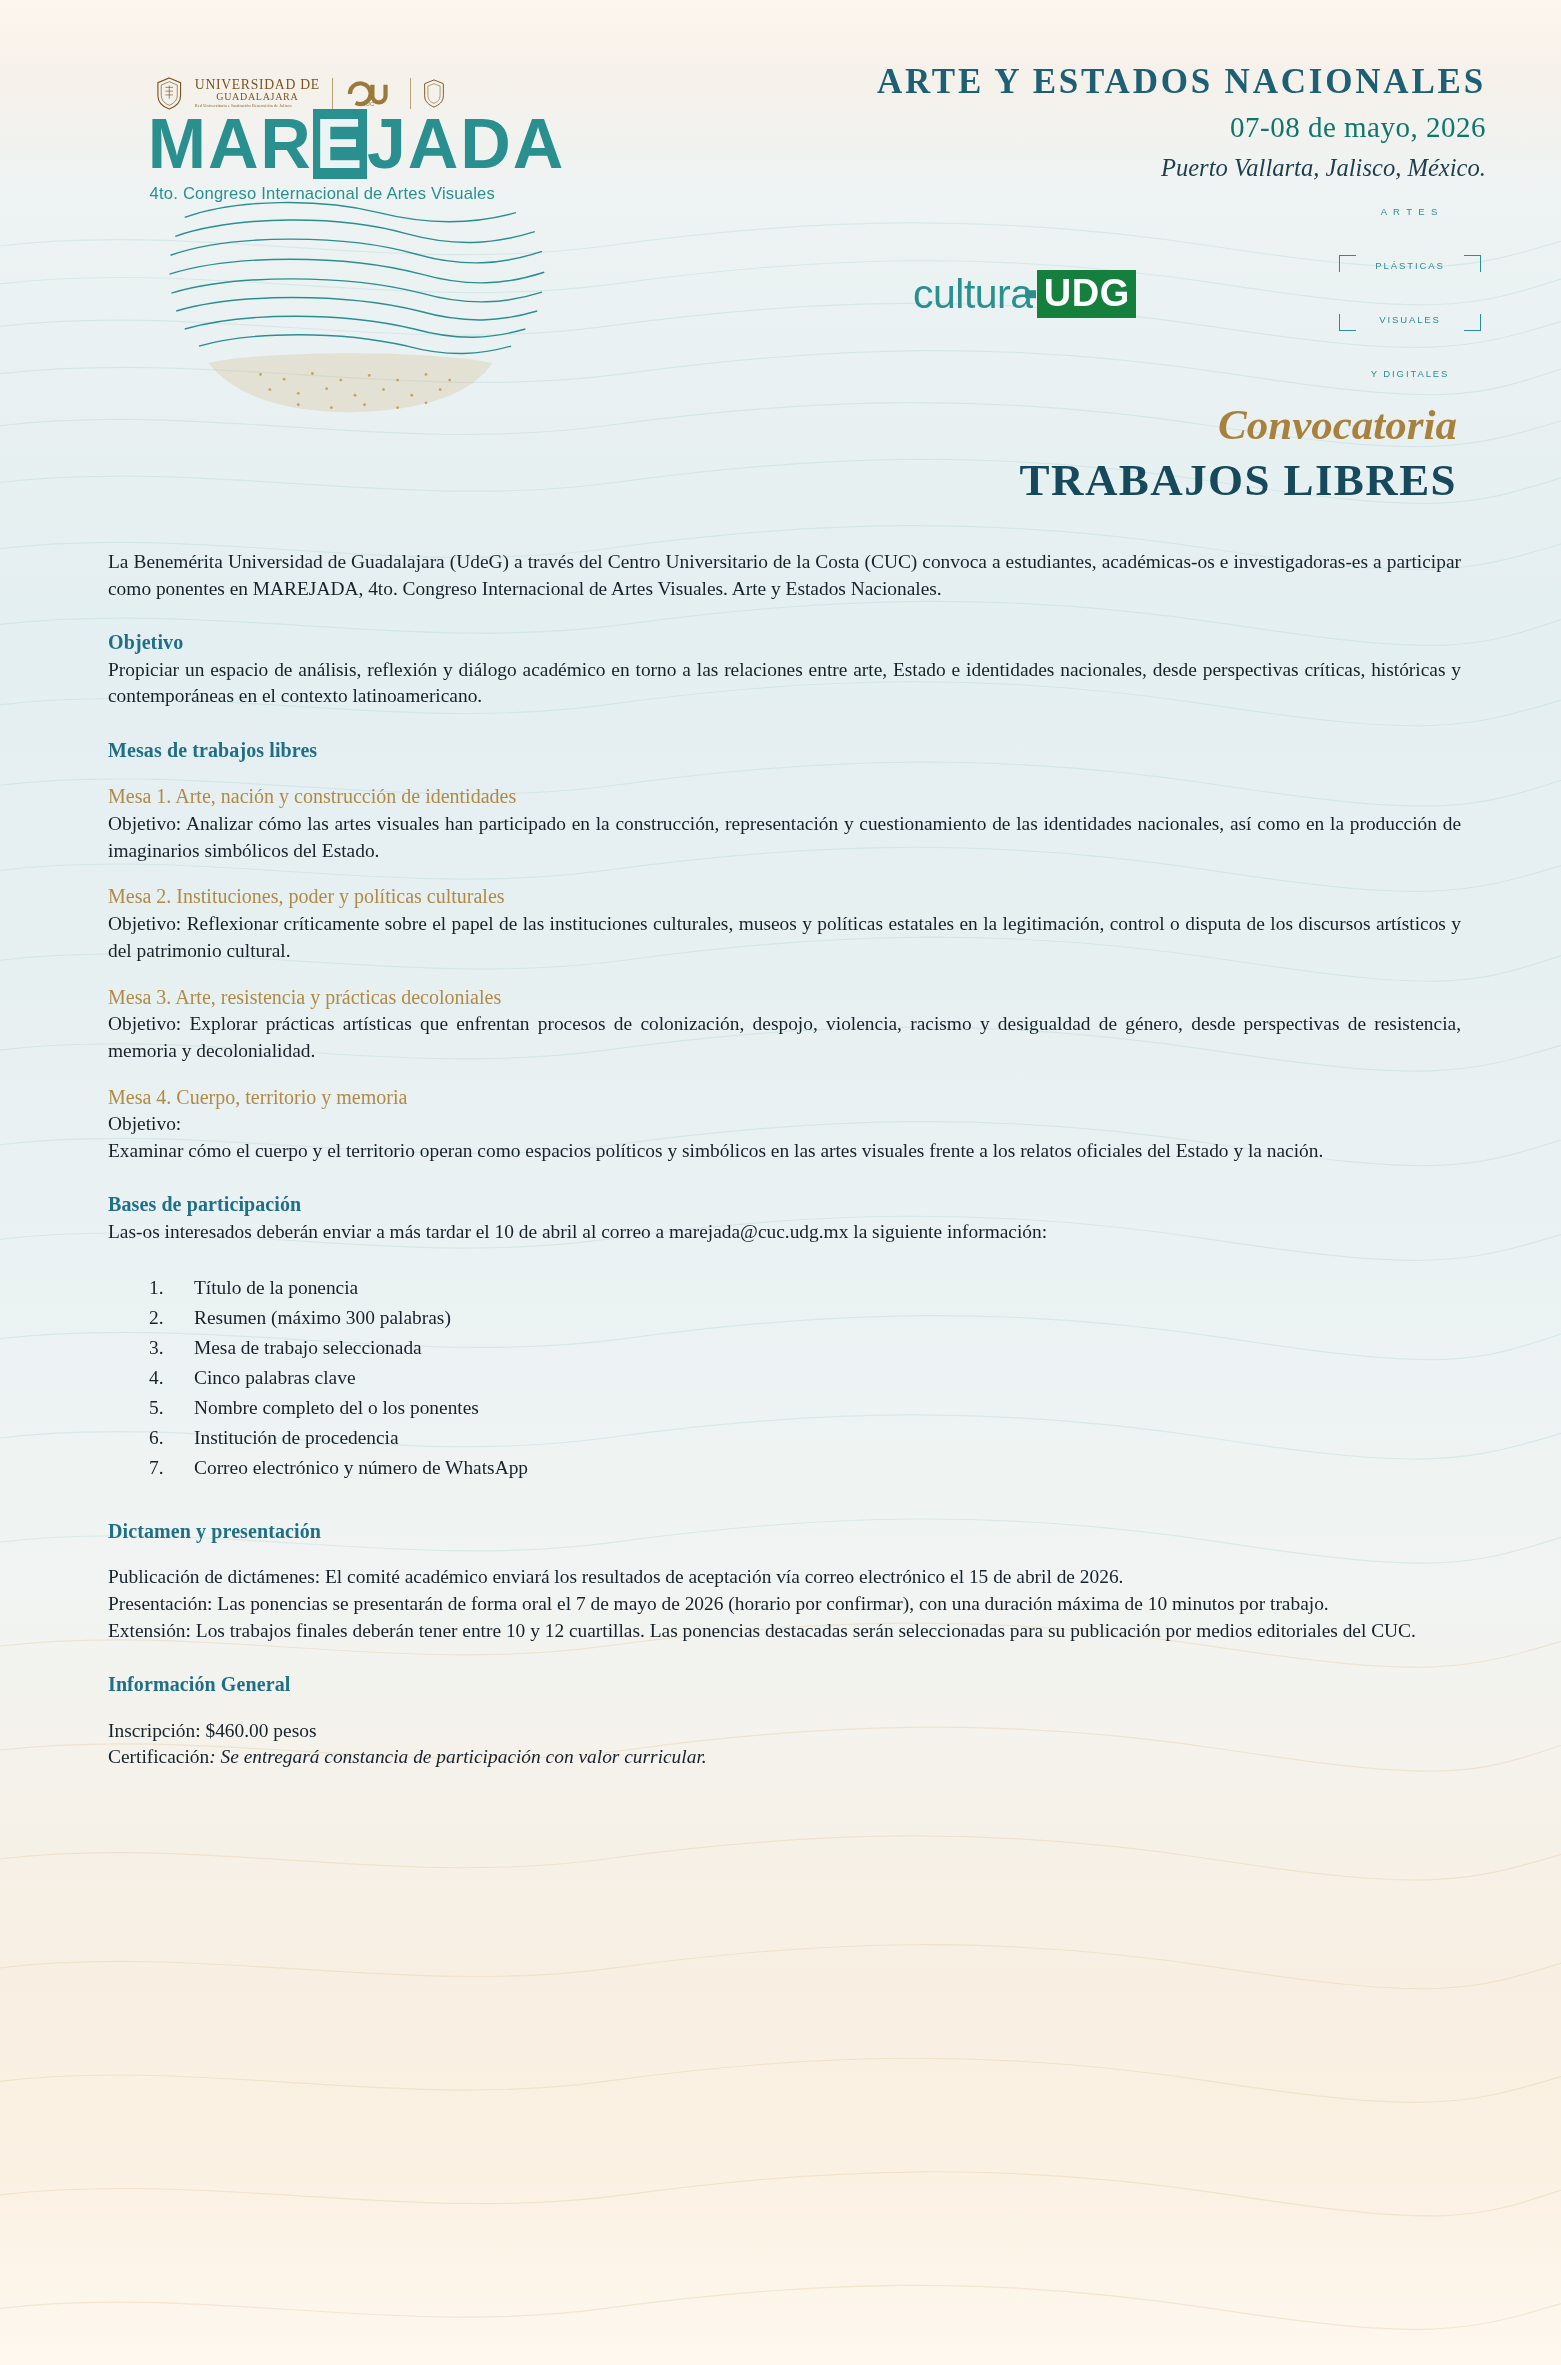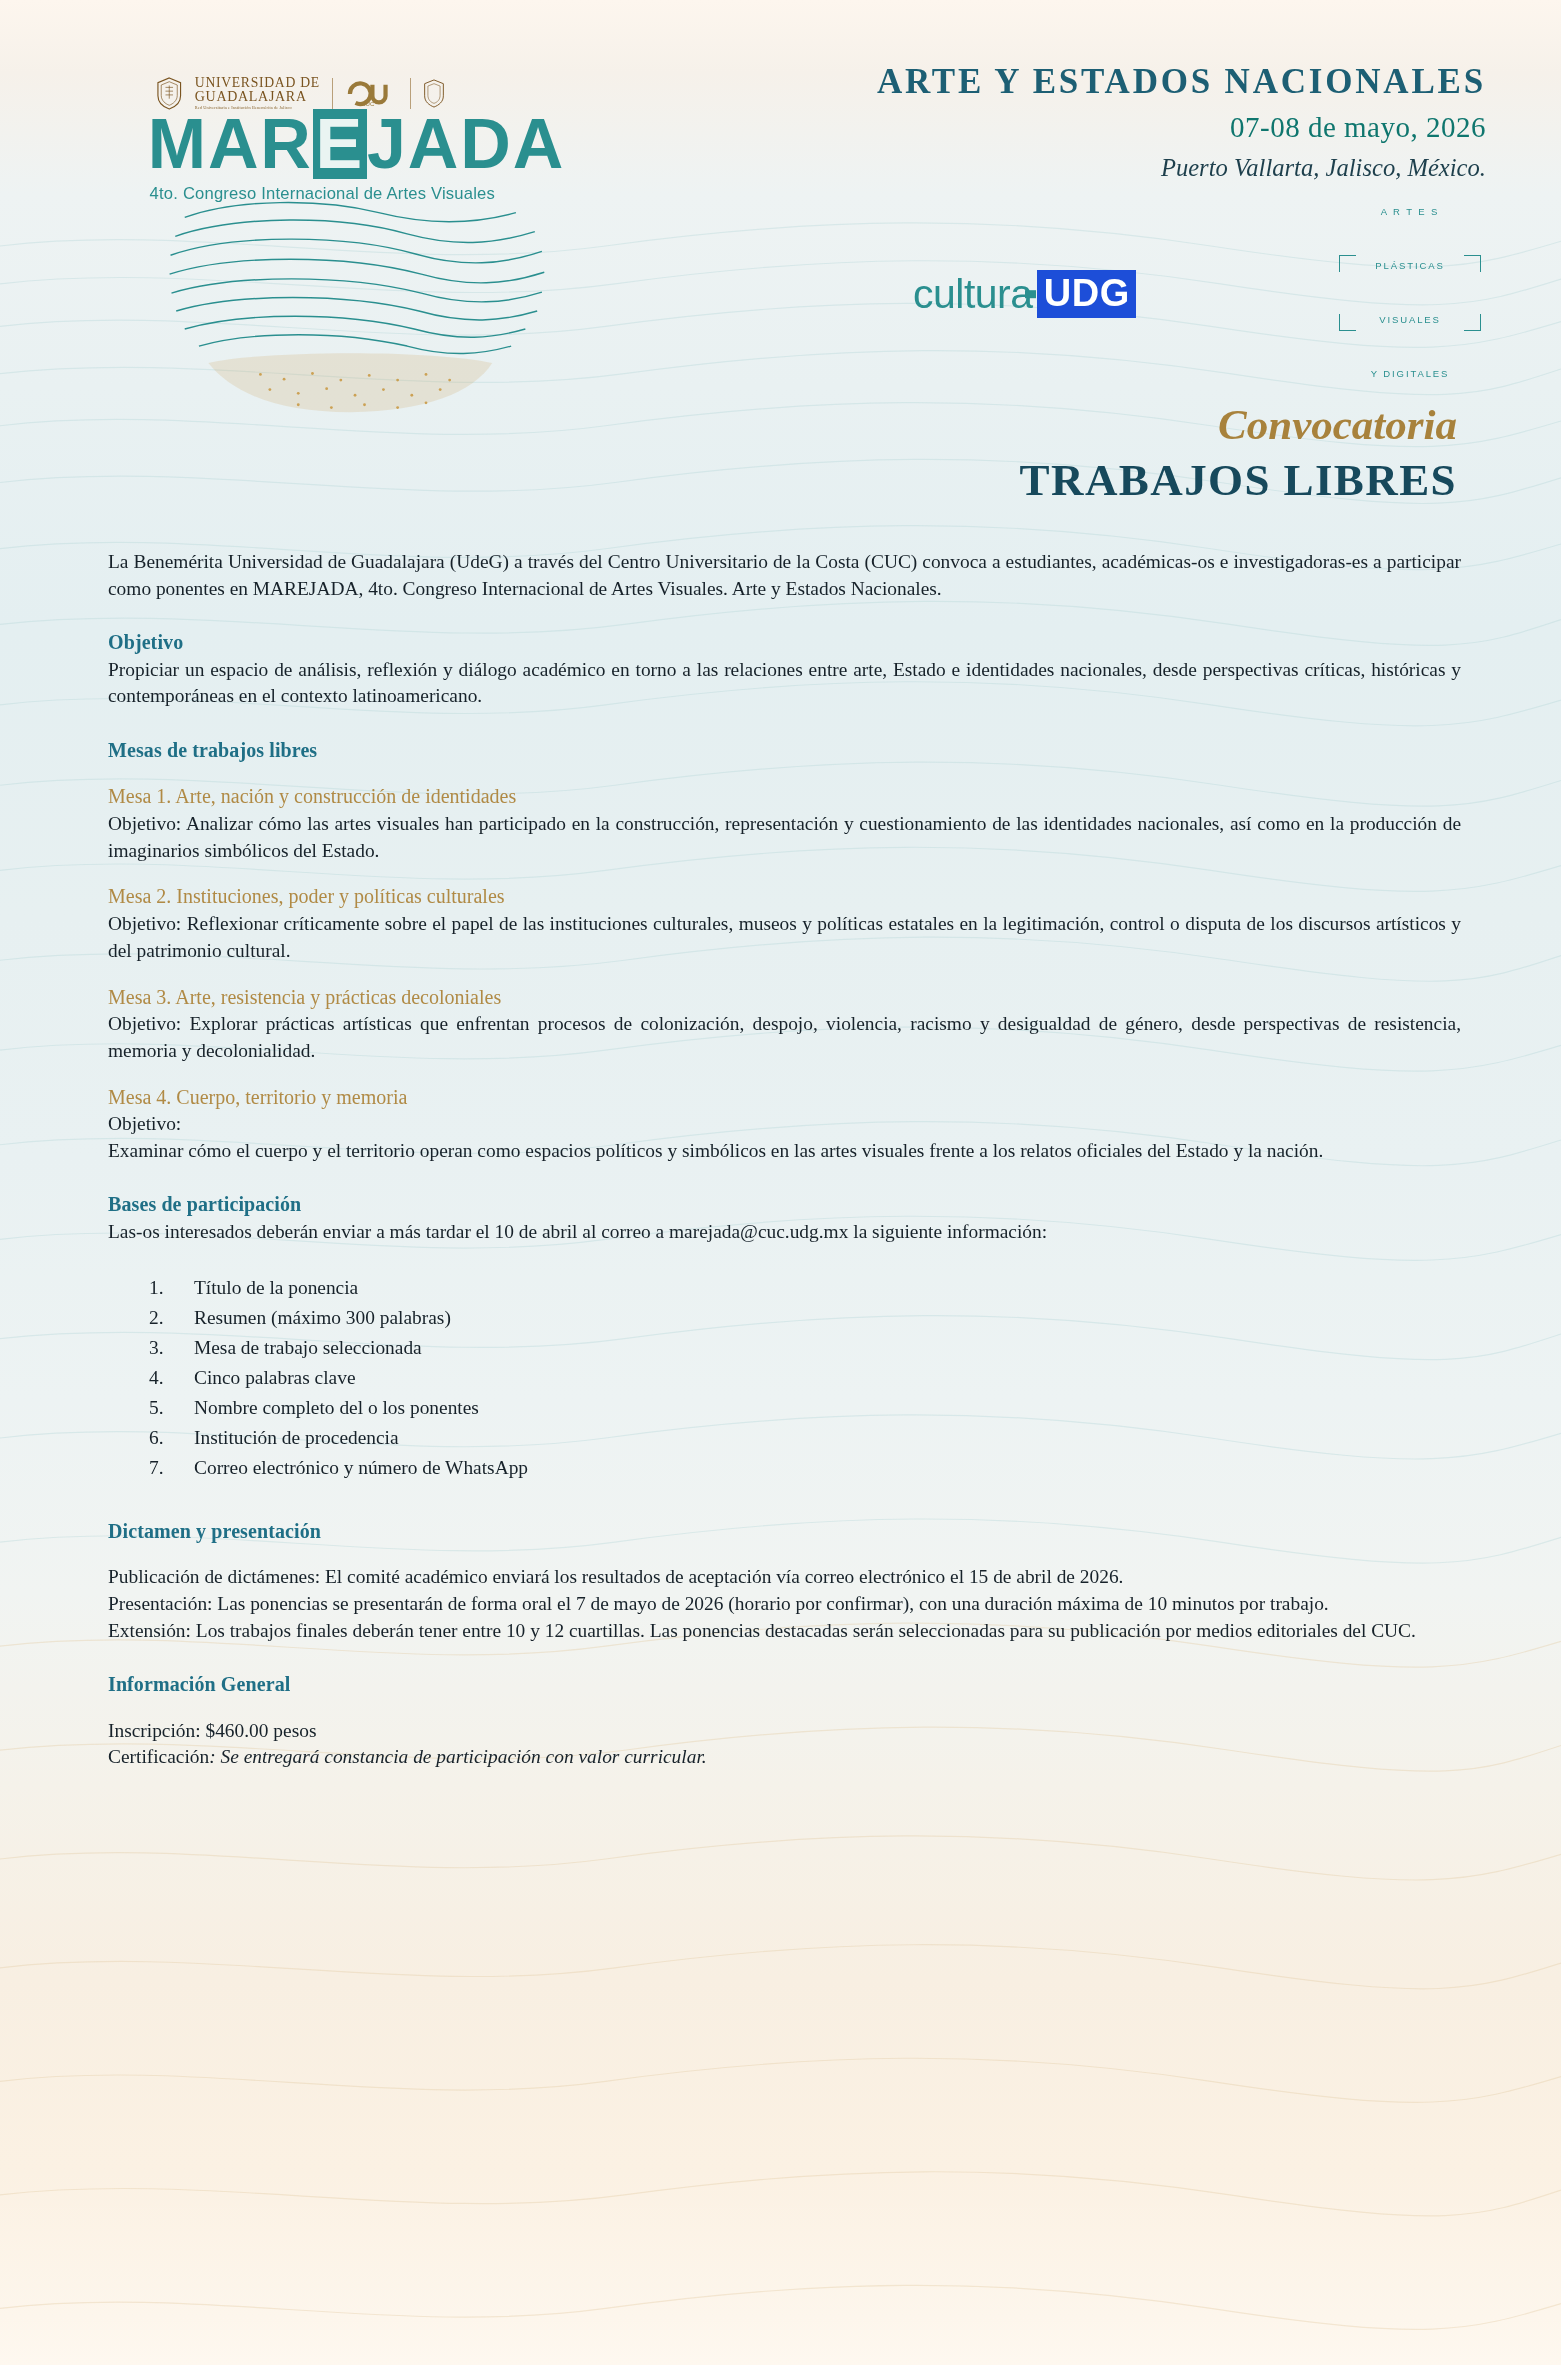--- a/index.html
+++ b/index.html
@@ -67,22 +67,23 @@
   .udg-text {
     color: #7a5420;
     line-height: 1.05;
   }
   .udg-text .l1 {
     font-size: 13.7px;
     letter-spacing: 0.7px;
     font-family: "Liberation Serif", serif;
   }
   .udg-text .l2 {
-    font-size: 14px;
+    font-size: 10px;
     letter-spacing: 0.7px;
+    text-align: center;
   }
   .udg-text .l3 {
     font-size: 4.3px;
     letter-spacing: 0.1px;
     margin-top: 1.4px;
     color: #8a6630;
   }
   .udg-sep {
     width: 0.9px;
     height: 31px;
@@ -177,21 +178,21 @@
   }
   .cultura-word {
     font-family: "Liberation Sans", sans-serif;
     font-size: 41px;
     color: #2a8f8f;
     letter-spacing: -0.5px;
     text-align: right;
   }
   .udg-block {
     margin-left: 4.7px;
-    background: #1d4ed8;
+    background: #15803d;
     color: #ffffff;
     font-family: "Liberation Sans", sans-serif;
     font-weight: 700;
     font-size: 38px;
     letter-spacing: 0.5px;
     padding: 1.9px 6.6px 3.8px 6.6px;
     position: relative;
   }
   .udg-block::before {
     content: "";

